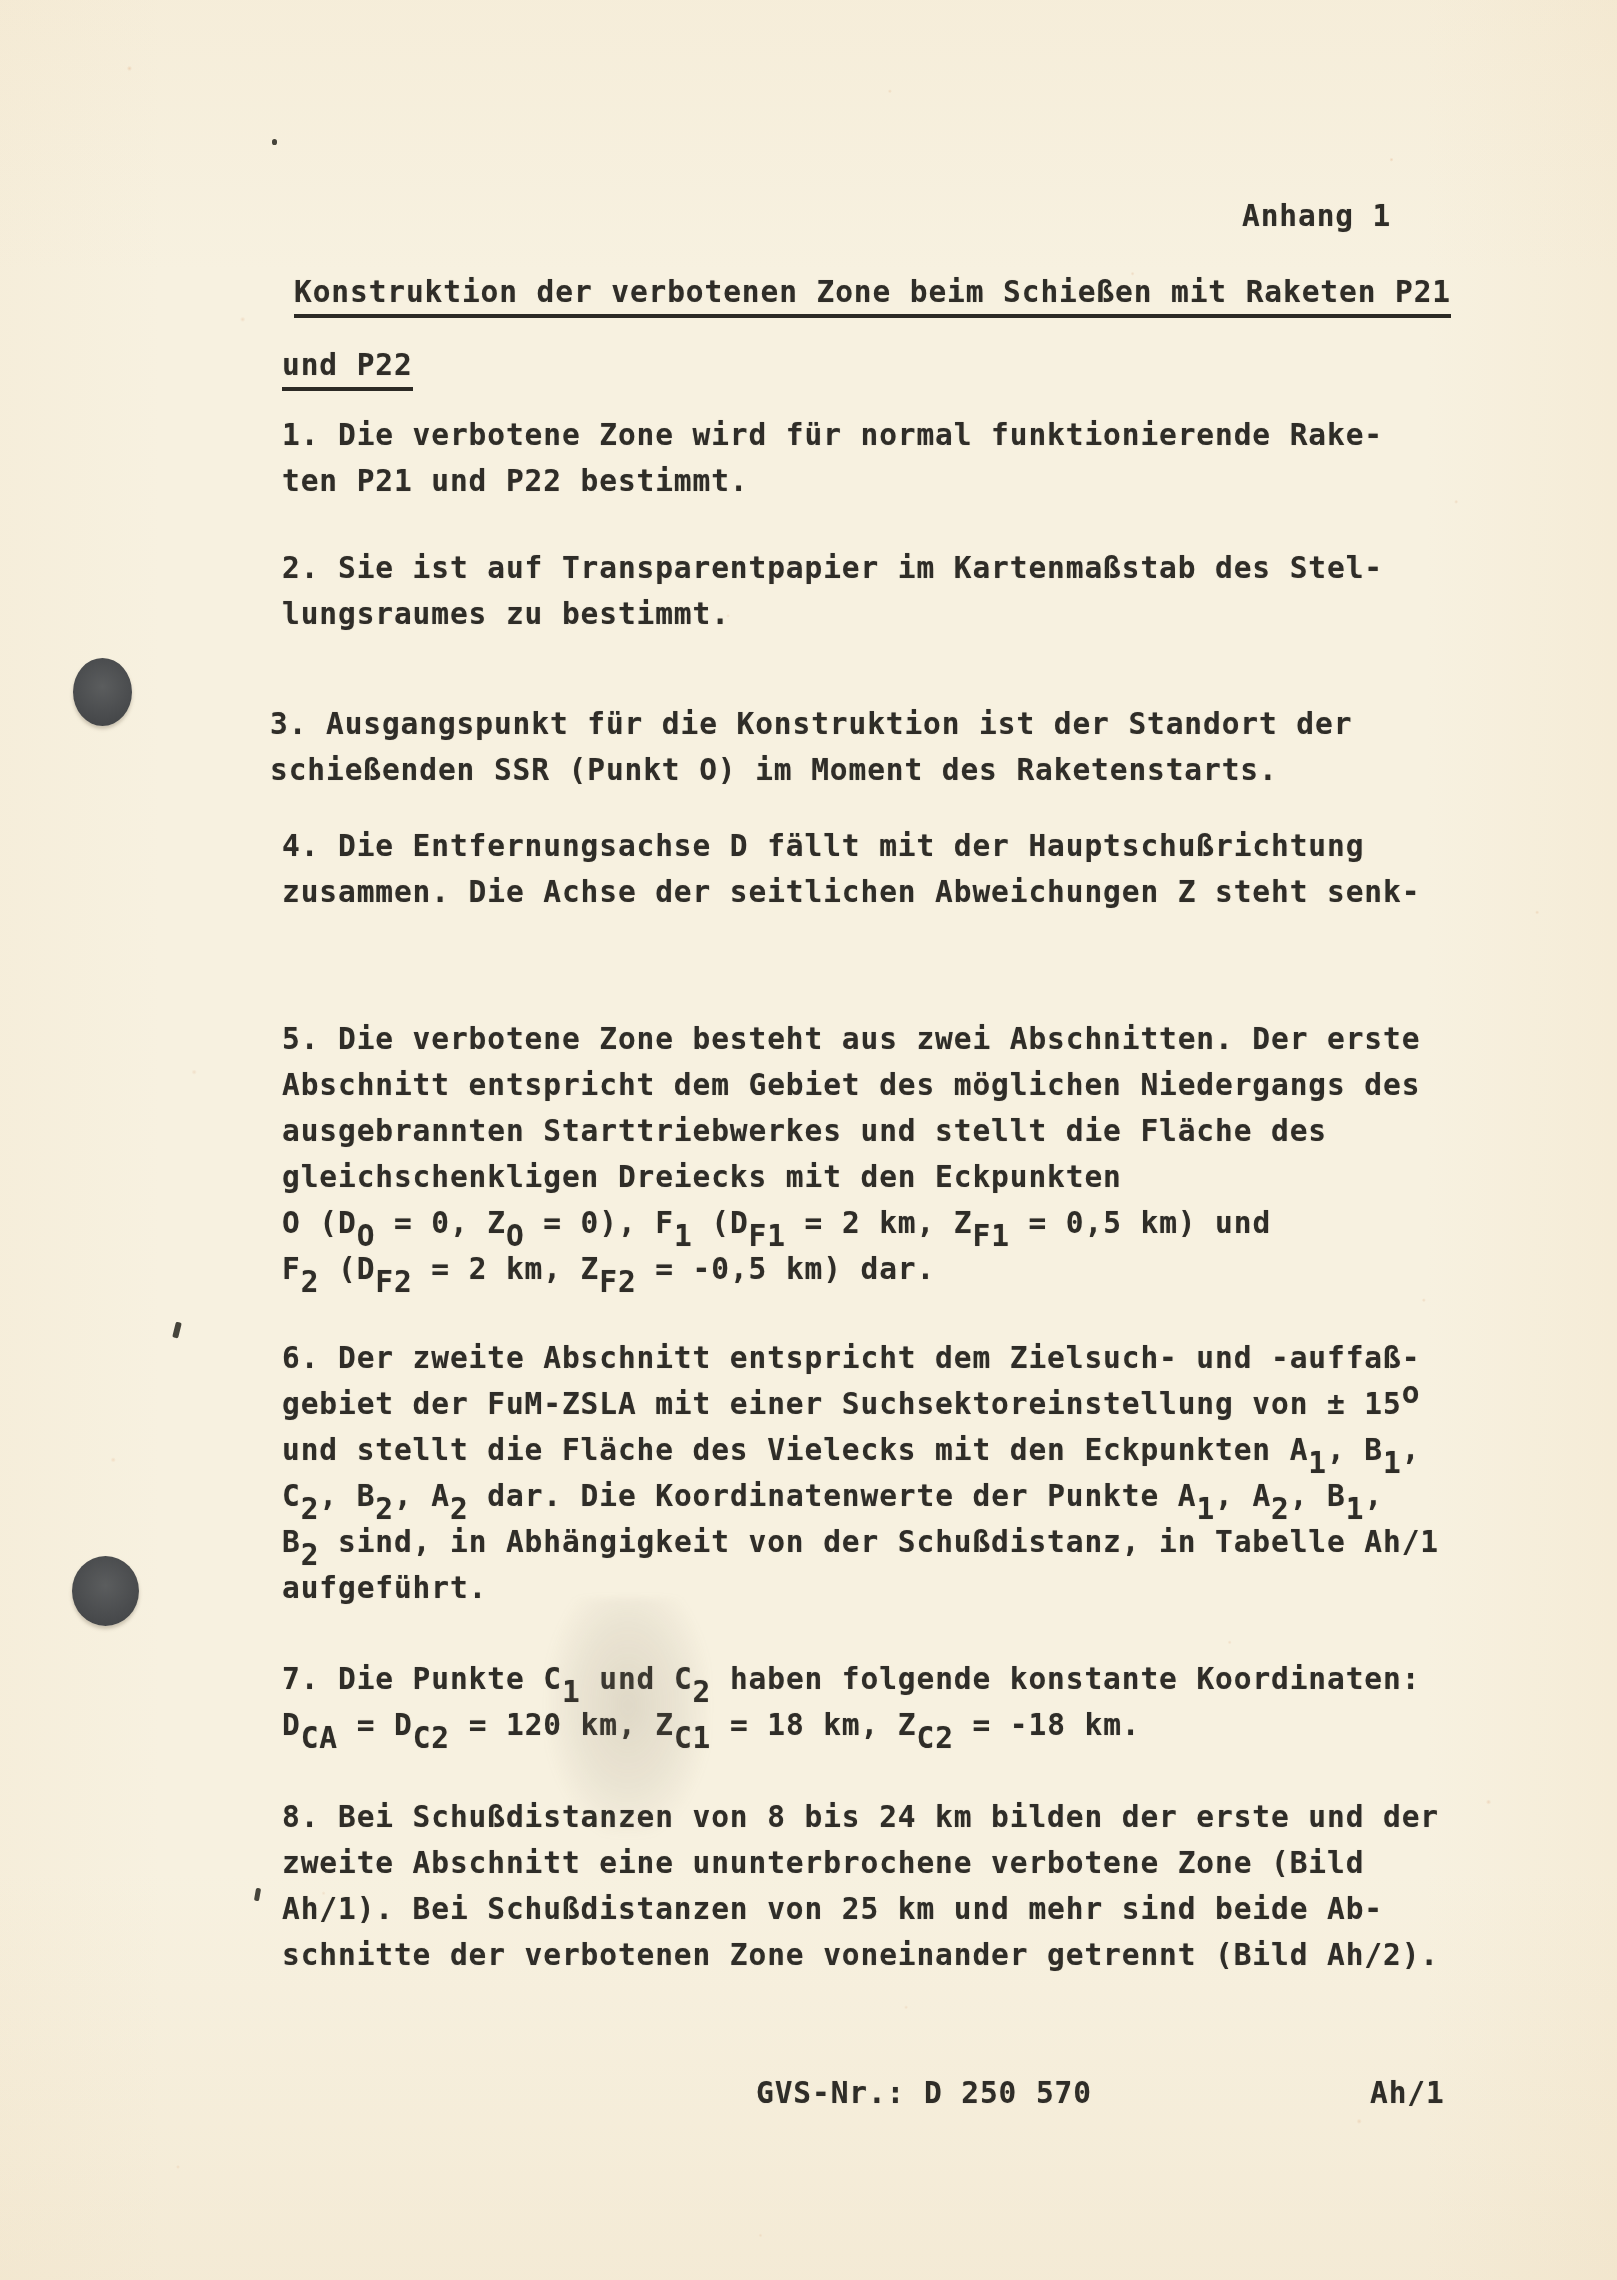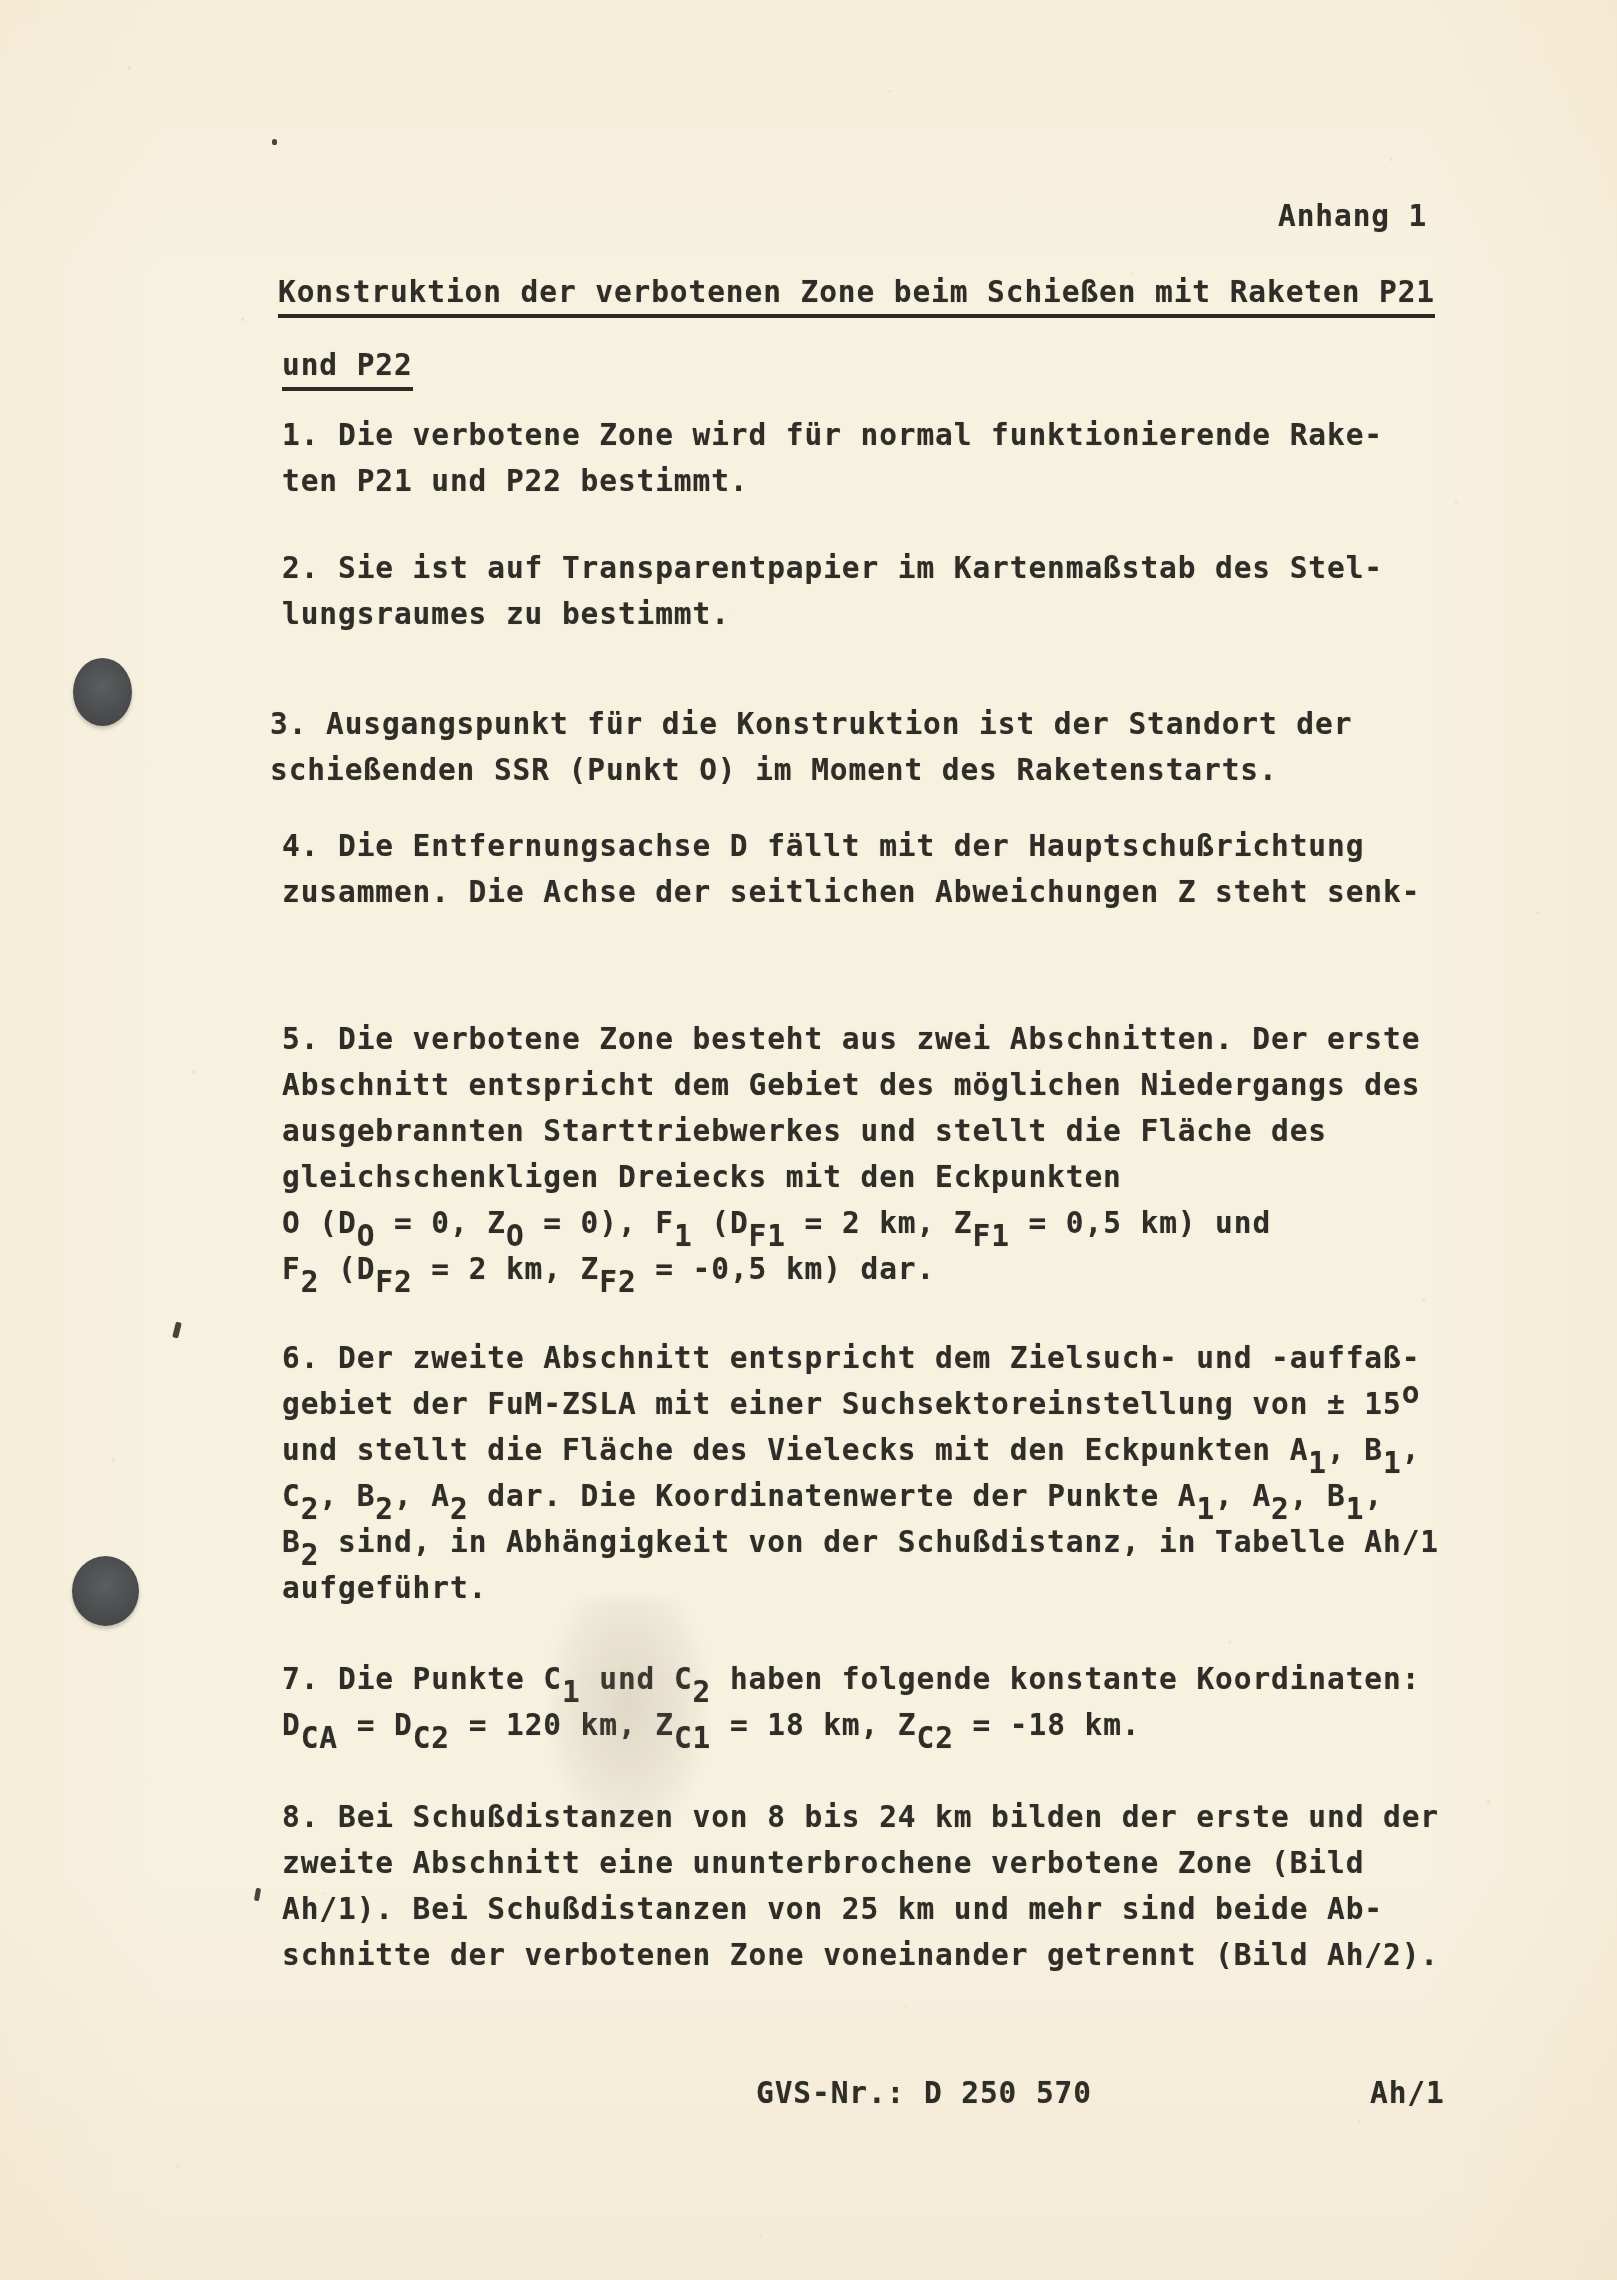--- a/index.html
+++ b/index.html
@@ -78,23 +78,23 @@
   }
   .mark-a { left: 174px; top: 1322px; width: 5.7px;  height: 16px; transform: rotate(14deg); }
   .mark-b { left: 255px; top: 1888px; width: 4.8px;  height: 13.3px; transform: rotate(10deg); }
   .mark-dot { left: 272px; top: 139px; width: 4.8px; height: 5.7px; border-radius: 50%; }
 </style>
 </head>
 <body>
 
 <div class="paper-texture"></div>
 
-<div class="txt" style="top:193px; left:1278px;">Anhang 1</div>
+<div class="txt" style="top:193px; left:1242px;">Anhang 1</div>
 
-<div class="txt title-line" style="top:269px; left:278px;"><span class="u">Konstruktion der verbotenen Zone beim Schießen mit Raketen P21</span></div>
+<div class="txt title-line" style="top:269px; left:294px;"><span class="u">Konstruktion der verbotenen Zone beim Schießen mit Raketen P21</span></div>
 <div class="txt title-line" style="top:342px; left:282px;"><span class="u">und P22</span></div>
 
 <div class="txt" style="top:412px;  left:282px;"><div class="line"><span>1. Die verbotene Zone wird für normal funktionierende Rake-</span></div><div class="line"><span>ten P21 und P22 bestimmt.</span></div></div>
 <div class="txt" style="top:545px;  left:282px;"><div class="line"><span>2. Sie ist auf Transparentpapier im Kartenmaßstab des Stel-</span></div><div class="line"><span>lungsraumes zu bestimmt.</span></div></div>
 <div class="txt" style="top:685px;  left:270px;margin-top:16px;"><div class="line"><span>3. Ausgangspunkt für die Konstruktion ist der Standort der</span></div><div class="line"><span>schießenden SSR (Punkt O) im Moment des Raketenstarts.</span></div></div>
 <div class="txt" style="top:823px;  left:282px;"><div class="line"><span>4. Die Entfernungsachse D fällt mit der Hauptschußrichtung</span></div><div class="line"><span>zusammen. Die Achse der seitlichen Abweichungen Z steht senk-</span></div></div>
 <div class="txt" style="top:1016px; left:282px;"><div class="line"><span>5. Die verbotene Zone besteht aus zwei Abschnitten. Der erste</span></div><div class="line"><span>Abschnitt entspricht dem Gebiet des möglichen Niedergangs des</span></div><div class="line"><span>ausgebrannten Starttriebwerkes und stellt die Fläche des</span></div><div class="line"><span>gleichschenkligen Dreiecks mit den Eckpunkten</span></div><div class="line"><span>O (D</span><span class="sub">O</span><span> = 0, Z</span><span class="sub">O</span><span> = 0), F</span><span class="sub">1</span><span> (D</span><span class="sub">F1</span><span> = 2 km, Z</span><span class="sub">F1</span><span> = 0,5 km) und</span></div><div class="line"><span>F</span><span class="sub">2</span><span> (D</span><span class="sub">F2</span><span> = 2 km, Z</span><span class="sub">F2</span><span> = -0,5 km) dar.</span></div></div>
 <div class="txt" style="top:1335px; left:282px;"><div class="line"><span>6. Der zweite Abschnitt entspricht dem Zielsuch- und -auffaß-</span></div><div class="line"><span>gebiet der FuM-ZSLA mit einer Suchsektoreinstellung von ± 15</span><span class="sup">o</span></div><div class="line"><span>und stellt die Fläche des Vielecks mit den Eckpunkten A</span><span class="sub">1</span><span>, B</span><span class="sub">1</span><span>,</span></div><div class="line"><span>C</span><span class="sub">2</span><span>, B</span><span class="sub">2</span><span>, A</span><span class="sub">2</span><span> dar. Die Koordinatenwerte der Punkte A</span><span class="sub">1</span><span>, A</span><span class="sub">2</span><span>, B</span><span class="sub">1</span><span>,</span></div><div class="line"><span>B</span><span class="sub">2</span><span> sind, in Abhängigkeit von der Schußdistanz, in Tabelle Ah/1</span></div><div class="line"><span>aufgeführt.</span></div></div>
 <div class="txt" style="top:1656px; left:282px;"><div class="line"><span>7. Die Punkte C</span><span class="sub">1</span><span> und C</span><span class="sub">2</span><span> haben folgende konstante Koordinaten:</span></div><div class="line"><span>D</span><span class="sub">CA</span><span> = D</span><span class="sub">C2</span><span> = 120 km, Z</span><span class="sub">C1</span><span> = 18 km, Z</span><span class="sub">C2</span><span> = -18 km.</span></div></div>
 <div class="txt" style="top:1794px; left:282px;"><div class="line"><span>8. Bei Schußdistanzen von 8 bis 24 km bilden der erste und der</span></div><div class="line"><span>zweite Abschnitt eine ununterbrochene verbotene Zone (Bild</span></div><div class="line"><span>Ah/1). Bei Schußdistanzen von 25 km und mehr sind beide Ab-</span></div><div class="line"><span>schnitte der verbotenen Zone voneinander getrennt (Bild Ah/2).</span></div></div>

